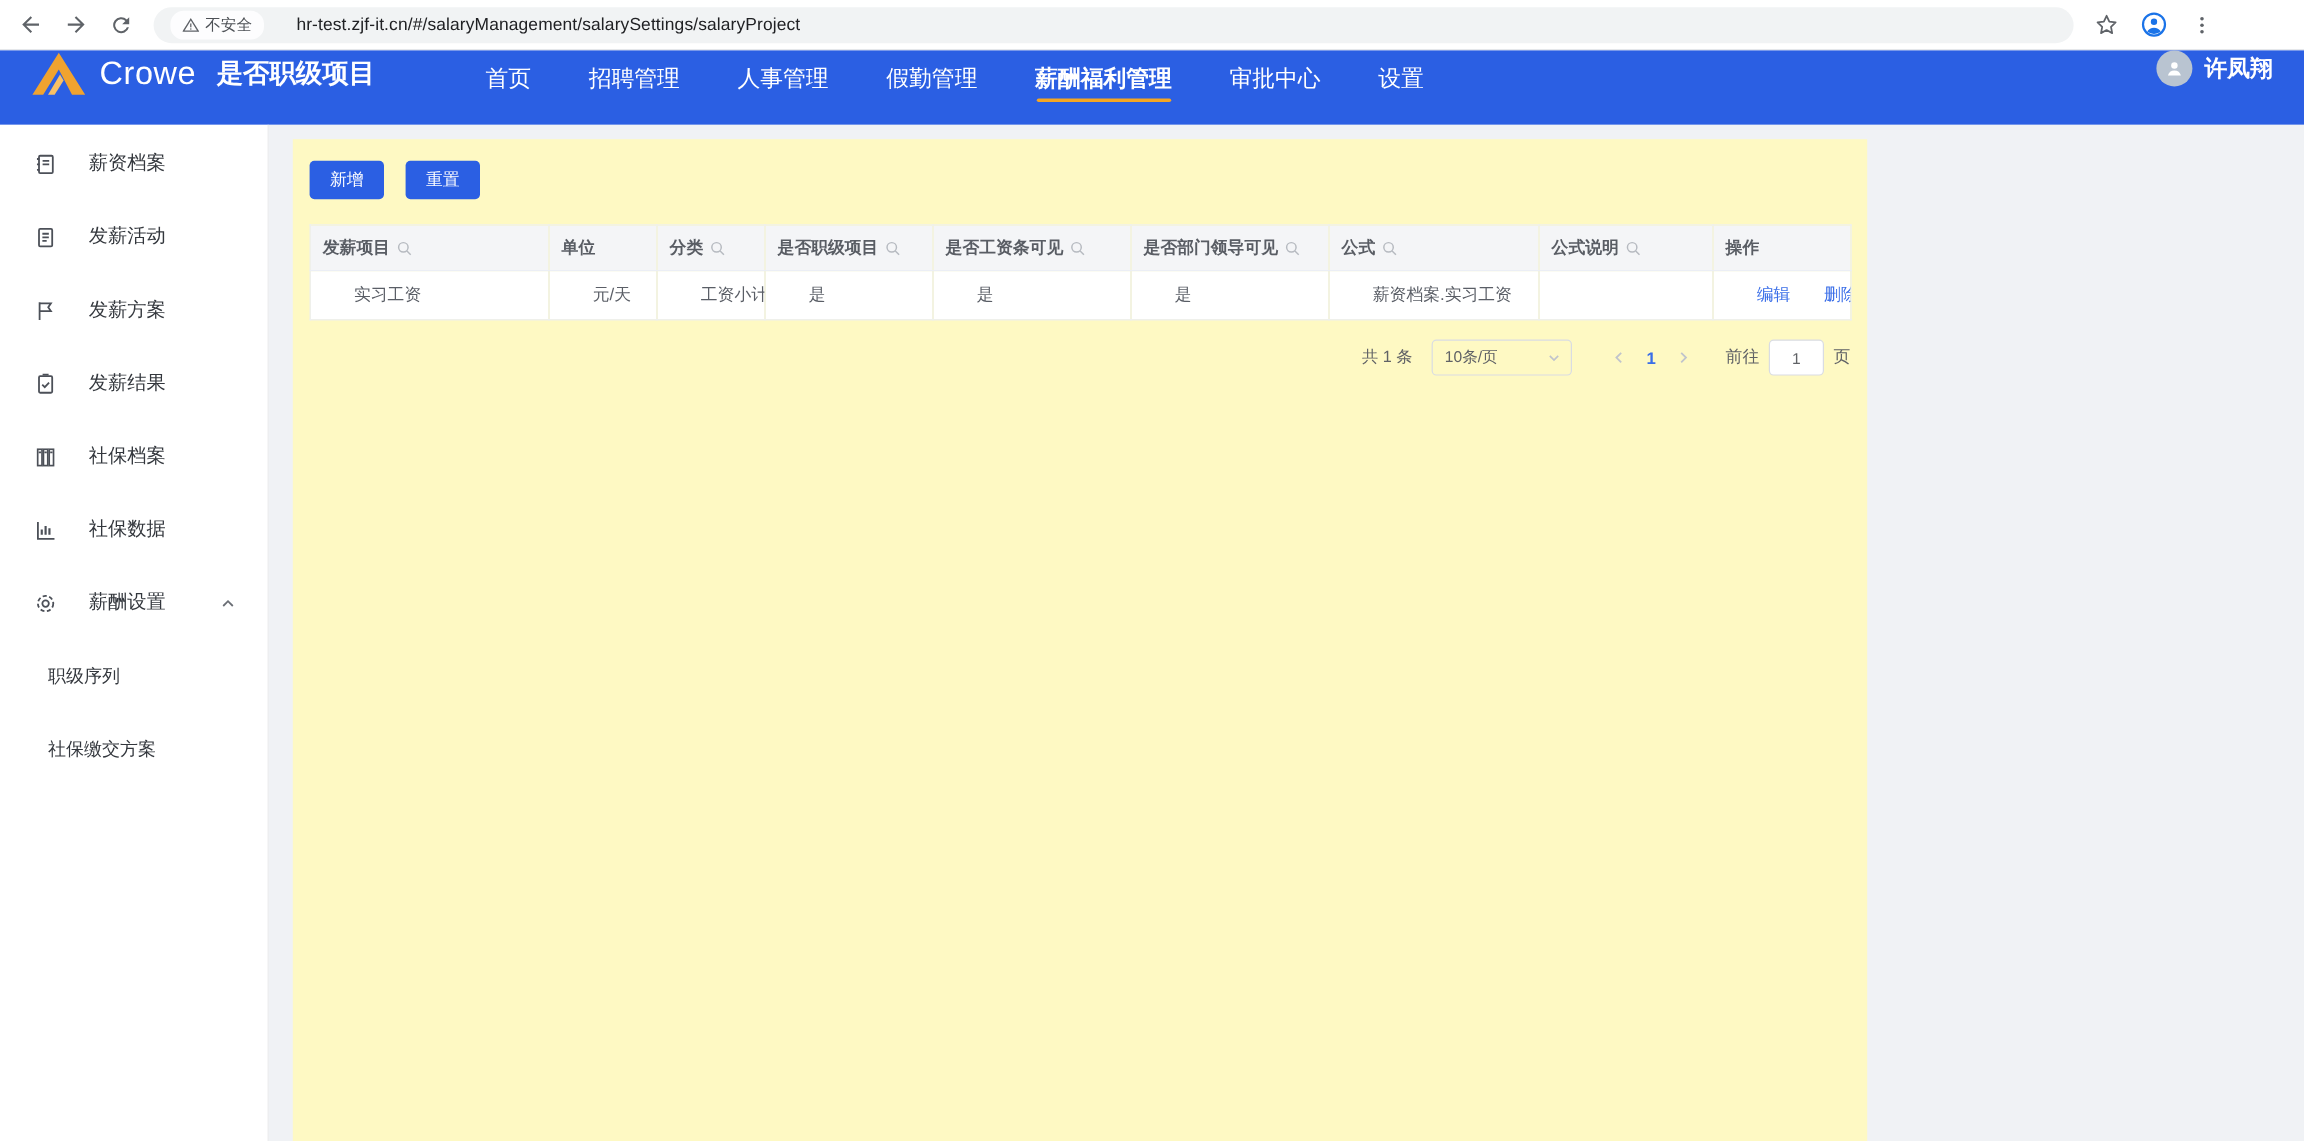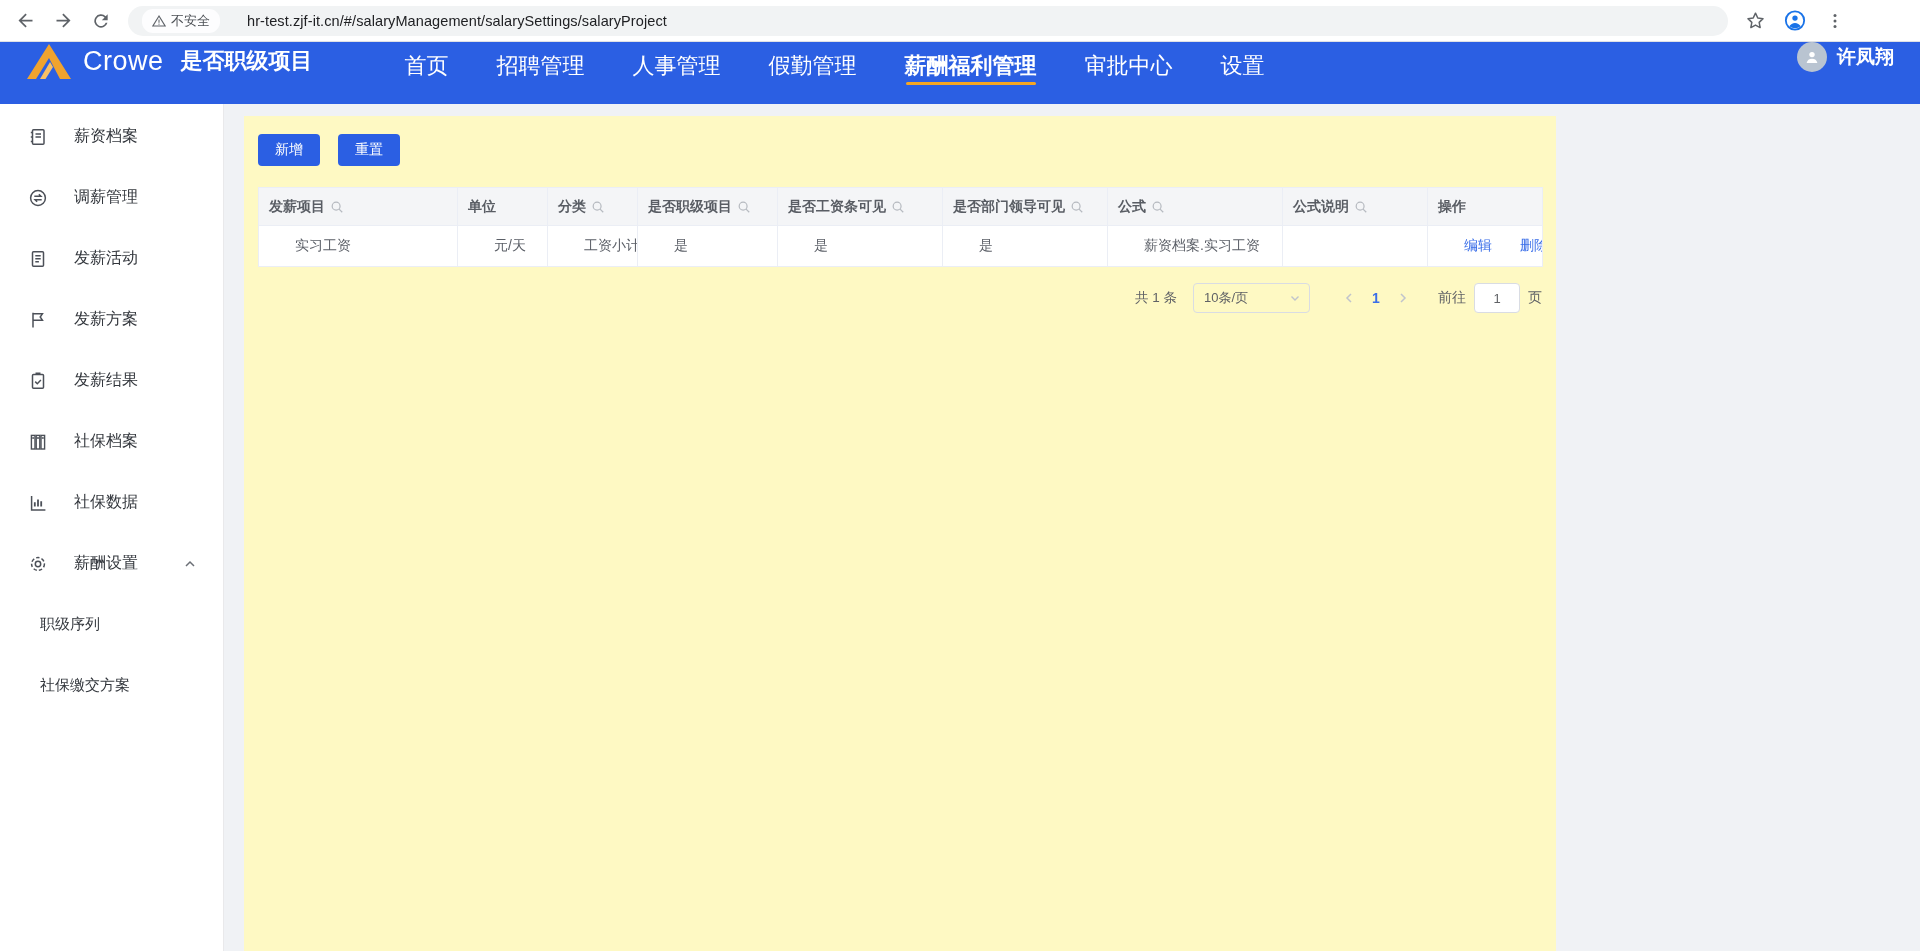--- a/index.html
+++ b/index.html
@@ -17,21 +17,21 @@
   .url-text { color:#202124; font-size:14.5px; letter-spacing:.1px; }
   .chrome-right { display:flex; align-items:center; gap:18px; padding-right:4px; }
 
   
   .app-header { height:62px; background:#2b5fe3; display:flex; align-items:flex-start; padding:0 26px; color:#fff; }
   .logo-wrap { display:flex; align-items:center; gap:11px; }
   .brand-name { font-size:27px; font-weight:400; letter-spacing:.5px; }
   .app-title { font-size:22px; font-weight:700; margin-left:6px; }
   .main-nav { display:flex; margin-left:92px; gap:48px; }
   .main-nav .nav-item { position:relative; height:48px; display:flex; align-items:center;
-    font-size:22px; cursor:pointer; white-space:nowrap; }
+    font-size:19px; cursor:pointer; white-space:nowrap; }
   .main-nav .nav-item.active { font-weight:700; }
   .main-nav .nav-item.active::after { content:""; position:absolute; left:1px; right:1px; bottom:5px;
     height:3px; border-radius:2px; background:#f5a623; }
   .user-box { margin-left:auto; display:flex; align-items:center; gap:10px; cursor:pointer; }
   .avatar { width:30px; height:30px; border-radius:50%; background:#b9c4d1;
     display:flex; align-items:center; justify-content:center; }
   .user-name { font-size:19px; font-weight:700; }
 
   
   .layout { display:flex; height:933px; }
@@ -165,29 +165,20 @@
 
   <div class="sidebar">
     <div class="side-item">
       <span style="display:inline-flex;">
         <svg width="20" height="20" viewBox="0 0 20 20" fill="none" stroke="#4c5058" stroke-width="1.5">
             <rect x="4.5" y="2.8" width="11.5" height="14.5" rx="1"></rect>
             <path d="M7.5 7h5.5M7.5 10h5.5M2.8 5.5h2M2.8 10h2M2.8 14.5h2"></path>
           </svg>
       </span>
       <span class="lbl">薪资档案</span>
-    </div>
-    <div class="side-item">
-      <span style="display:inline-flex;">
-        <svg width="20" height="20" viewBox="0 0 20 20" fill="none" stroke="#4c5058" stroke-width="1.5">
-            <circle cx="10" cy="10" r="7.4"></circle>
-            <path d="M6.3 8.3h6.6l-2-2M13.7 11.7H7.1l2 2"></path>
-          </svg>
-      </span>
-      <span class="lbl">调薪管理</span>
     </div>
     <div class="side-item">
       <span style="display:inline-flex;">
         <svg width="20" height="20" viewBox="0 0 20 20" fill="none" stroke="#4c5058" stroke-width="1.5">
             <rect x="4.5" y="2.8" width="11" height="14.5" rx="1"></rect>
             <path d="M7.3 6.8h5.4M7.3 9.8h5.4M7.3 12.8h3.6"></path>
           </svg>
       </span>
       <span class="lbl">发薪活动</span>
     </div>

